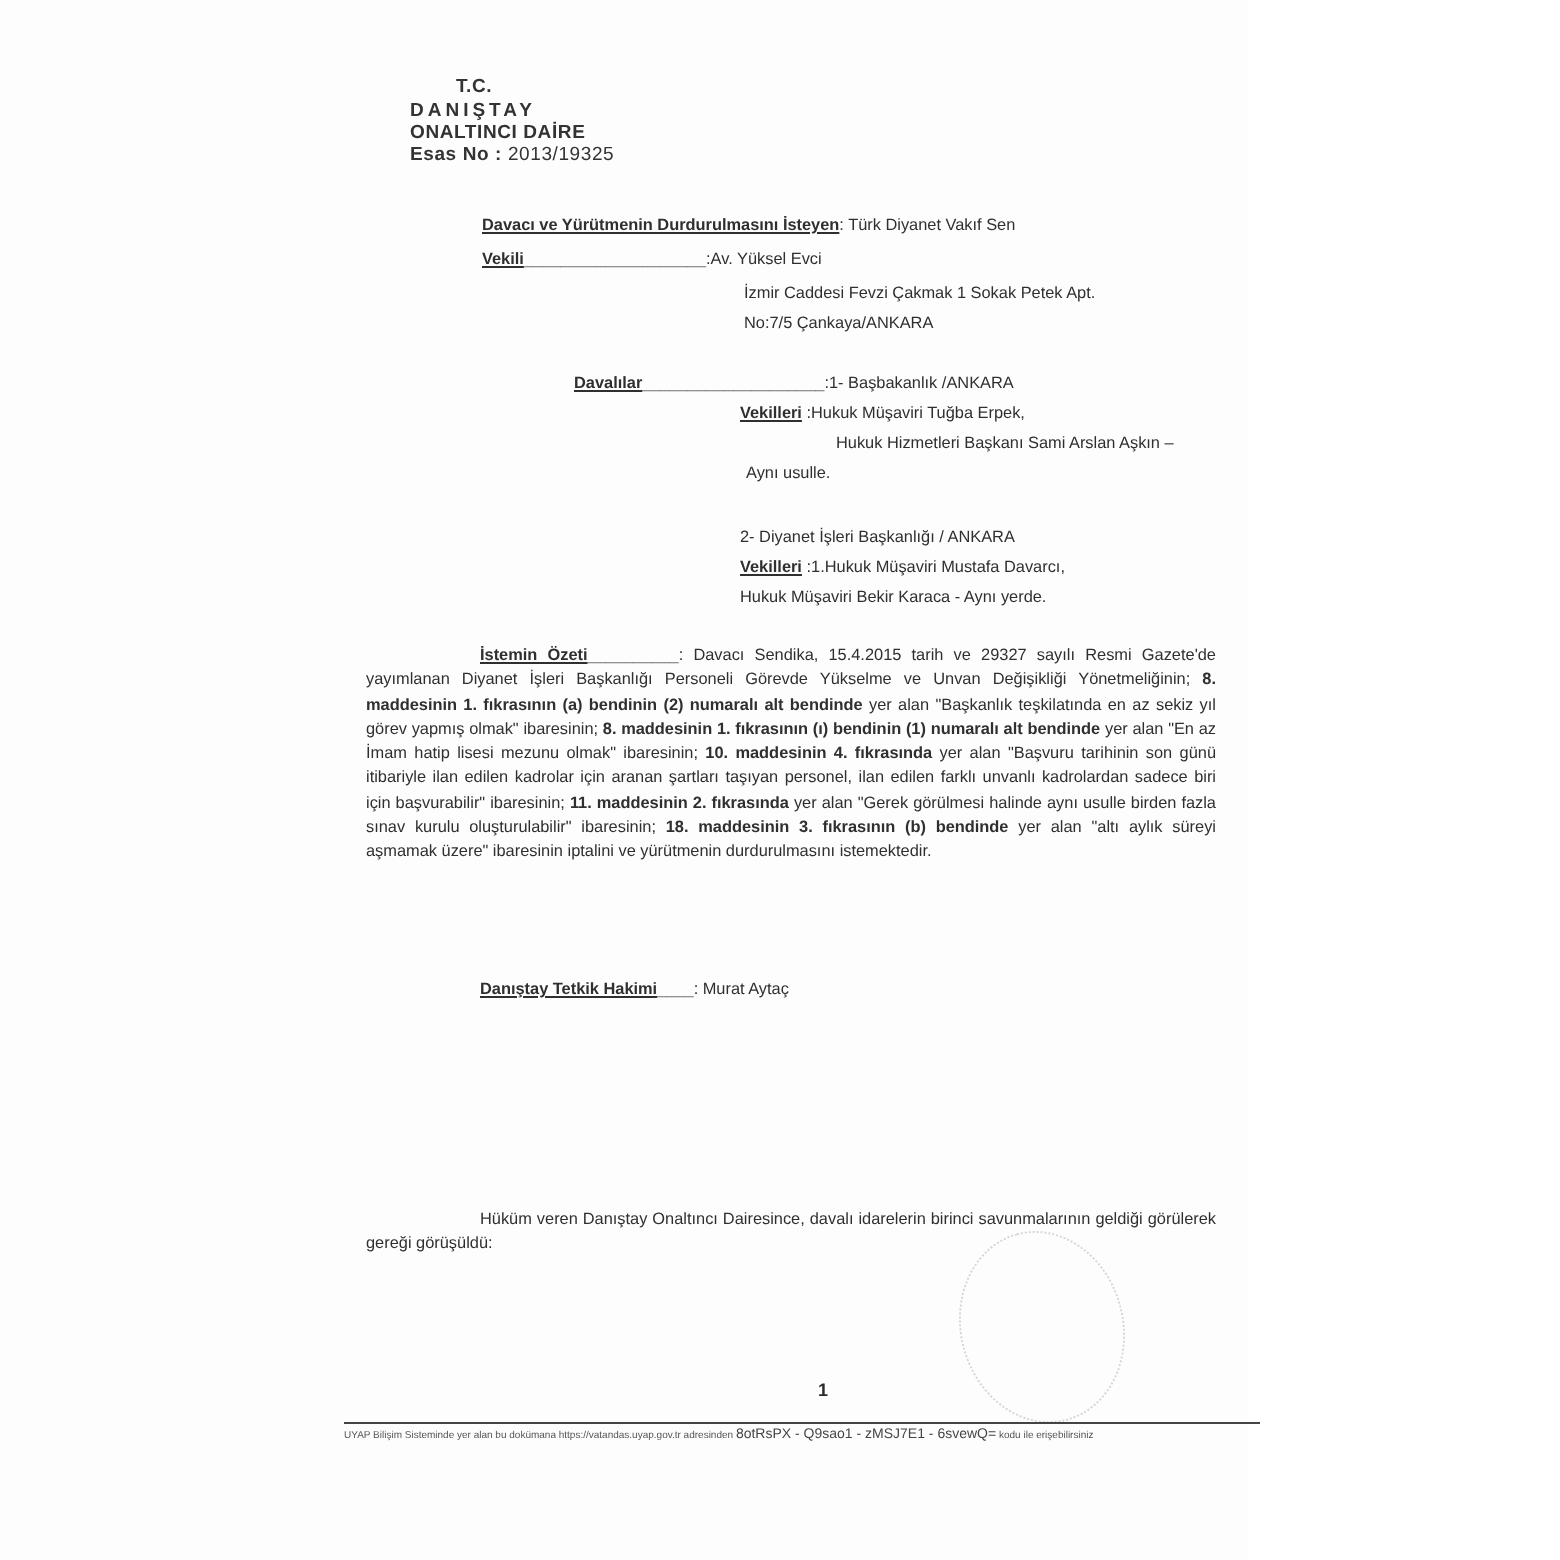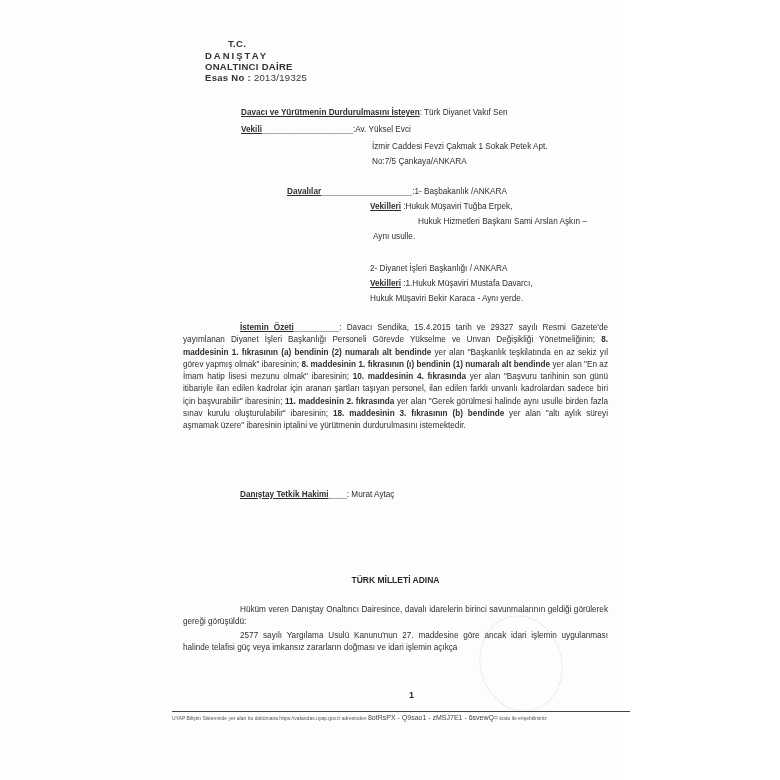--- a/index.html
+++ b/index.html
@@ -64,23 +64,21 @@
   <div class="abs t" style="left:370px; top:294px;">Hukuk Müşaviri Bekir Karaca - Aynı yerde.</div>
 
   <div class="para" style="top:322px; text-indent:57px;">
     <span class="lbl">İstemin Özeti</span><span style="color:#777">__________</span><span>: Davacı Sendika, 15.4.2015 tarih ve  29327 sayılı Resmi Gazete'de yayımlanan Diyanet İşleri Başkanlığı Personeli Görevde Yükselme ve Unvan Değişikliği Yönetmeliğinin; </span><b>8. maddesinin 1. fıkrasının (a) bendinin (2) numaralı alt bendinde</b><span> yer alan "Başkanlık teşkilatında en az sekiz yıl görev yapmış olmak" ibaresinin; </span><b>8. maddesinin 1. fıkrasının (ı) bendinin (1) numaralı alt bendinde</b><span> yer alan "En az İmam hatip lisesi mezunu olmak" ibaresinin; </span><b>10. maddesinin 4. fıkrasında</b><span> yer alan "Başvuru tarihinin son günü itibariyle ilan edilen kadrolar için aranan şartları taşıyan personel, ilan edilen farklı unvanlı kadrolardan sadece biri için başvurabilir" ibaresinin; </span><b>11. maddesinin 2. fıkrasında</b><span> yer alan "Gerek görülmesi halinde aynı usulle birden fazla sınav kurulu oluşturulabilir" ibaresinin; </span><b>18. maddesinin 3. fıkrasının (b) bendinde</b><span> yer alan "altı aylık süreyi  aşmamak üzere" ibaresinin iptalini ve yürütmenin durdurulmasını istemektedir.</span>
   </div>
 
   <div class="abs t" style="left:240px; top:490px;">
     <span class="lbl">Danıştay Tetkik Hakimi</span><span style="color:#777">____</span><span>: Murat Aytaç</span>
   </div>
 
-  <div class="center" style="top:575px;">TÜRK MİLLETİ ADINA</div>
   <div class="para" style="top:604px; text-indent:57px;">Hüküm veren Danıştay Onaltıncı Dairesince, davalı idarelerin birinci savunmalarının geldiği görülerek gereği görüşüldü:</div>
-  <div class="para" style="top:630px; text-indent:57px;">2577 sayılı Yargılama Usulü Kanunu'nun 27. maddesine göre ancak idari işlemin uygulanması halinde telafisi güç veya imkansız zararların doğması ve idari işlemin açıkça</div>
 
   <div class="stamp"></div>
 
   <div class="pageno">1</div>
   <div class="rule"></div>
   <div class="footer">
     <span>UYAP Bilişim Sisteminde yer alan bu dokümana https://vatandas.uyap.gov.tr adresinden</span>
     <span class="code">8otRsPX - Q9sao1 - zMSJ7E1 - 6svewQ=</span>
     <span>kodu ile erişebilirsiniz</span>
   </div>

